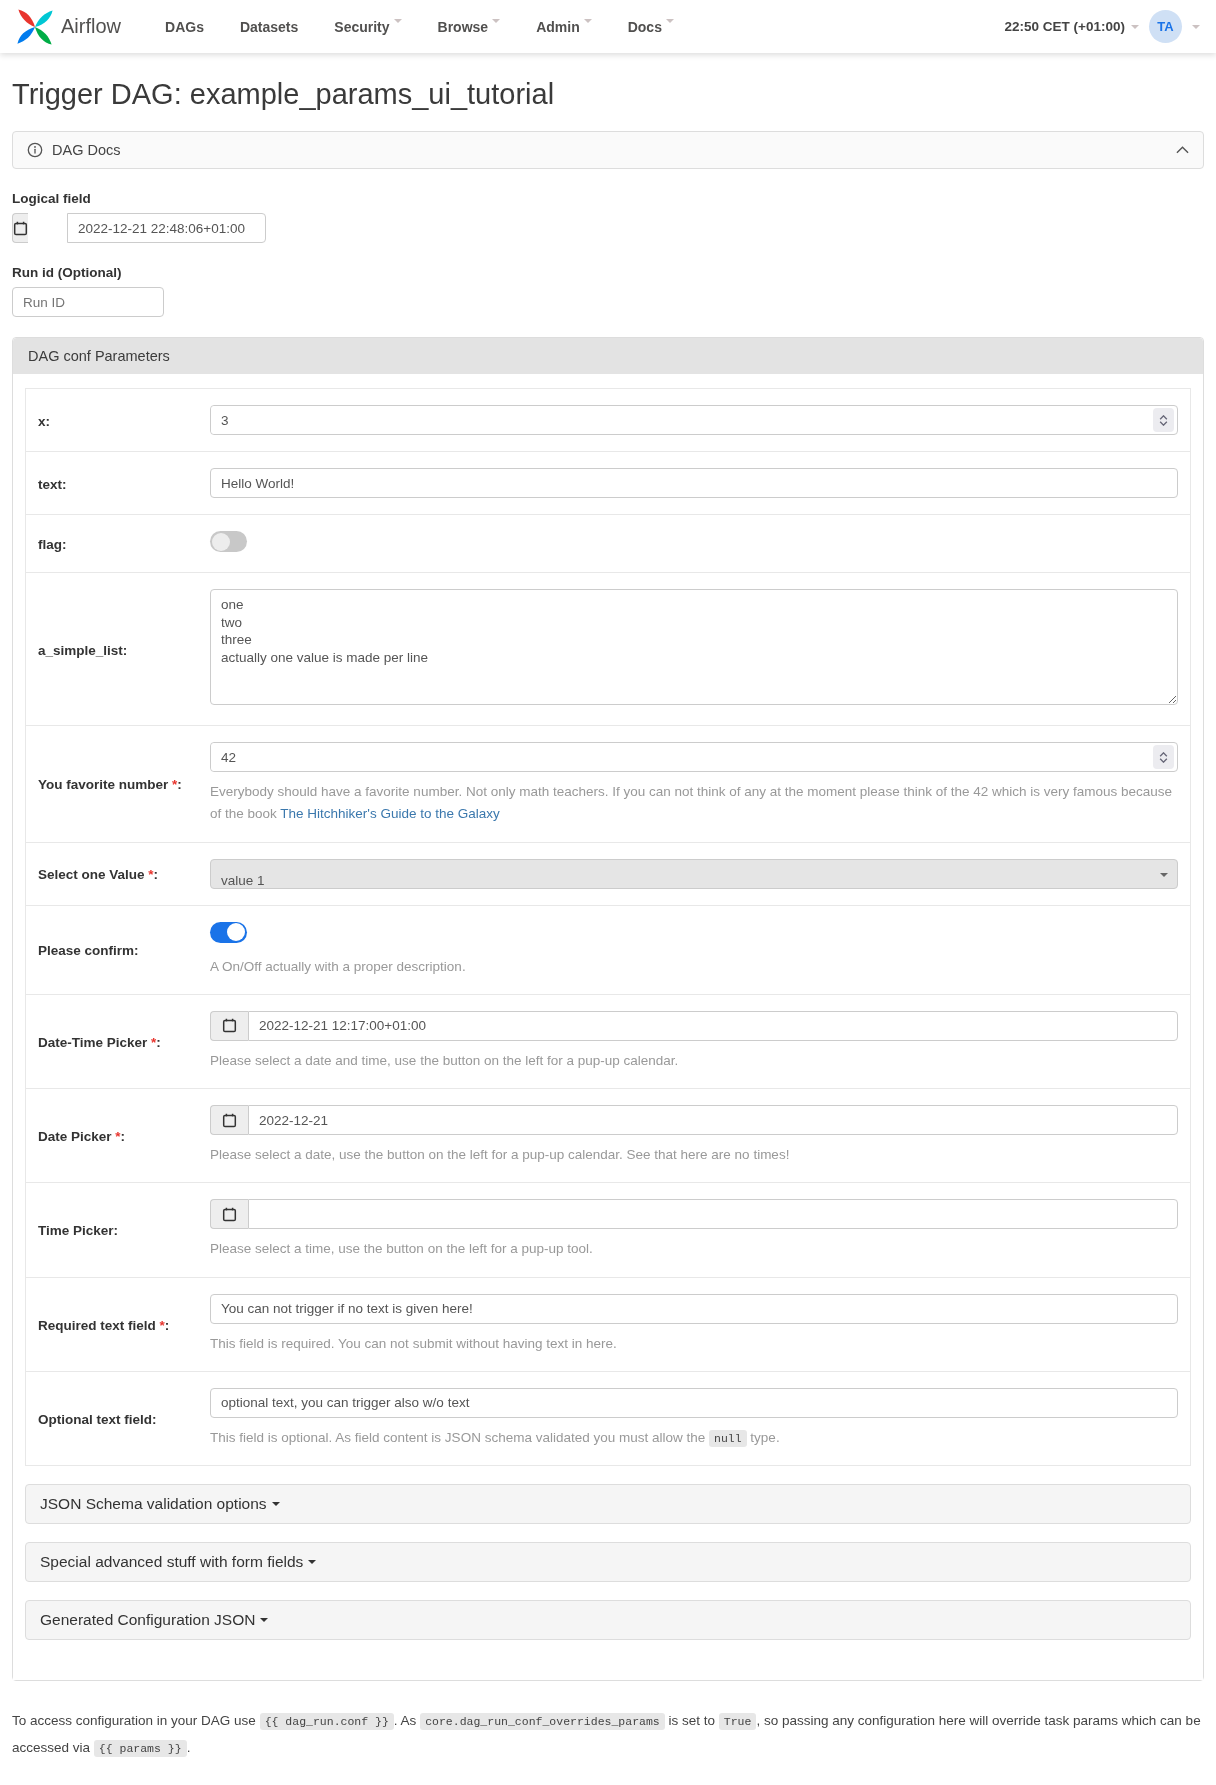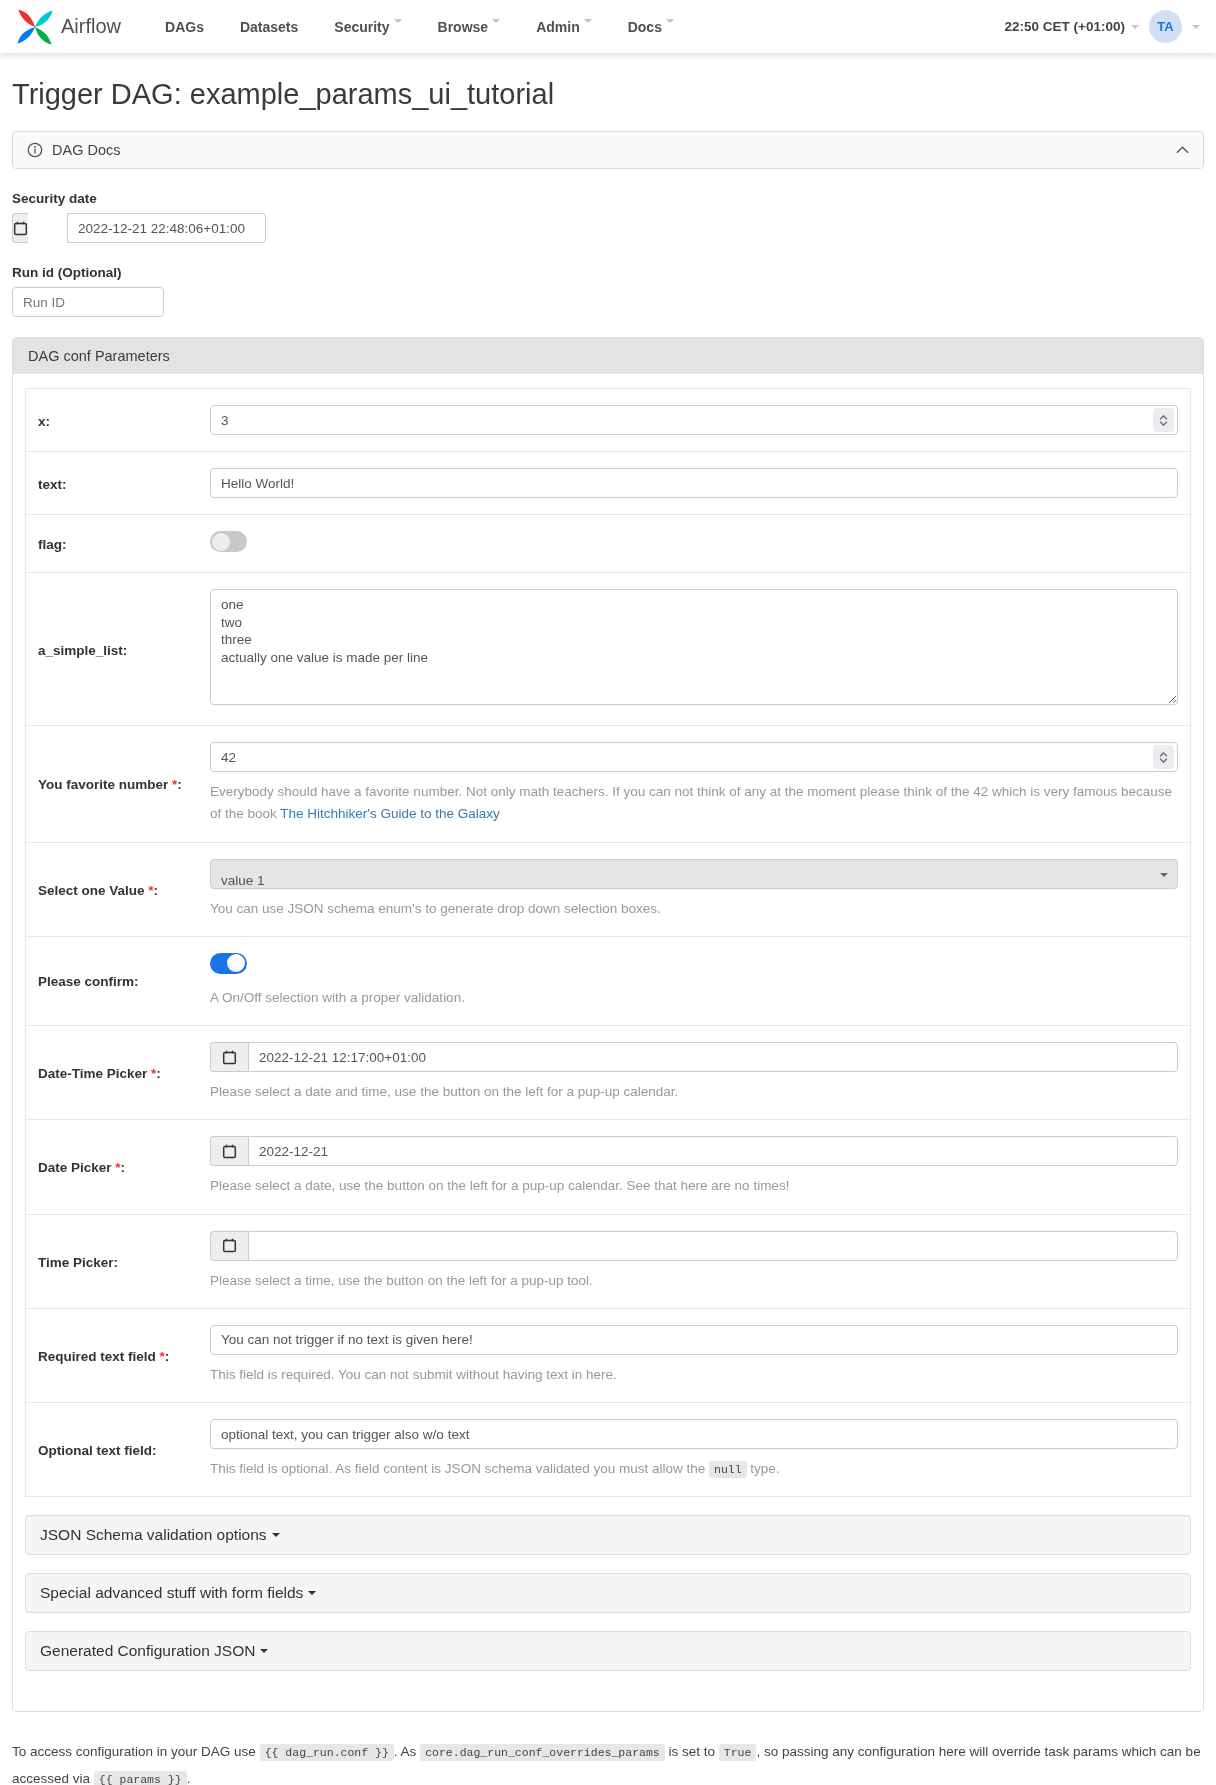--- a/index.html
+++ b/index.html
@@ -142,21 +142,21 @@
     </svg>
     <span class="docs-bar-label">DAG Docs</span>
     <span class="docs-chevron">
       <svg width="13" height="8" viewBox="0 0 14 8">
           <polyline points="1,7 7,1 13,7" fill="none" stroke="#555" stroke-width="1.5"></polyline>
         </svg>
     </span>
   </div>
 
   
-  <div class="field-label">Security date</div>
+  <div class="field-label">Logical field</div>
   <div class="input-group logical-group">
     <button class="btn-cal">
       <svg width="15" height="15" viewBox="0 0 16 16">
         <rect x="1.8" y="2.6" width="12.4" height="11.8" rx="1.4" fill="none" stroke="#333" stroke-width="1.6"></rect>
         <line x1="4.7" y1="0.8" x2="4.7" y2="3.6" stroke="#333" stroke-width="1.6"></line>
         <line x1="11.3" y1="0.8" x2="11.3" y2="3.6" stroke="#333" stroke-width="1.6"></line>
       </svg>
     </button>
     <input class="tb" value="2022-12-21 22:48:06+01:00" style="">
   </div>
@@ -230,29 +230,28 @@
           </div>
         </div>
 
         <div class="prow has-help">
           <div class="plabel"><span>Select one Value </span><span class="req">*</span><span>:</span></div>
           <div class="pcontrol">
             <div class="selectbox">
               <span>value 1</span>
               <span class="sel-caret"></span>
             </div>
-            <div class="help">You can use JSON schema enum's to generate drop down selection boxes.</div>
           </div>
         </div>
 
         <div class="prow has-help">
           <div class="plabel"><span>Please confirm:</span></div>
           <div class="pcontrol">
             <span class="toggle on"><span class="knob"></span></span>
-            <div class="help">A On/Off selection with a proper validation.</div>
+            <div class="help">A On/Off actually with a proper description.</div>
           </div>
         </div>
 
         <div class="prow has-help">
           <div class="plabel"><span>Date-Time Picker </span><span class="req">*</span><span>:</span></div>
           <div class="pcontrol">
             <div class="input-group">
               <button class="btn-cal">
                 <svg width="15" height="15" viewBox="0 0 16 16">
                   <rect x="1.8" y="2.6" width="12.4" height="11.8" rx="1.4" fill="none" stroke="#333" stroke-width="1.6"></rect>

